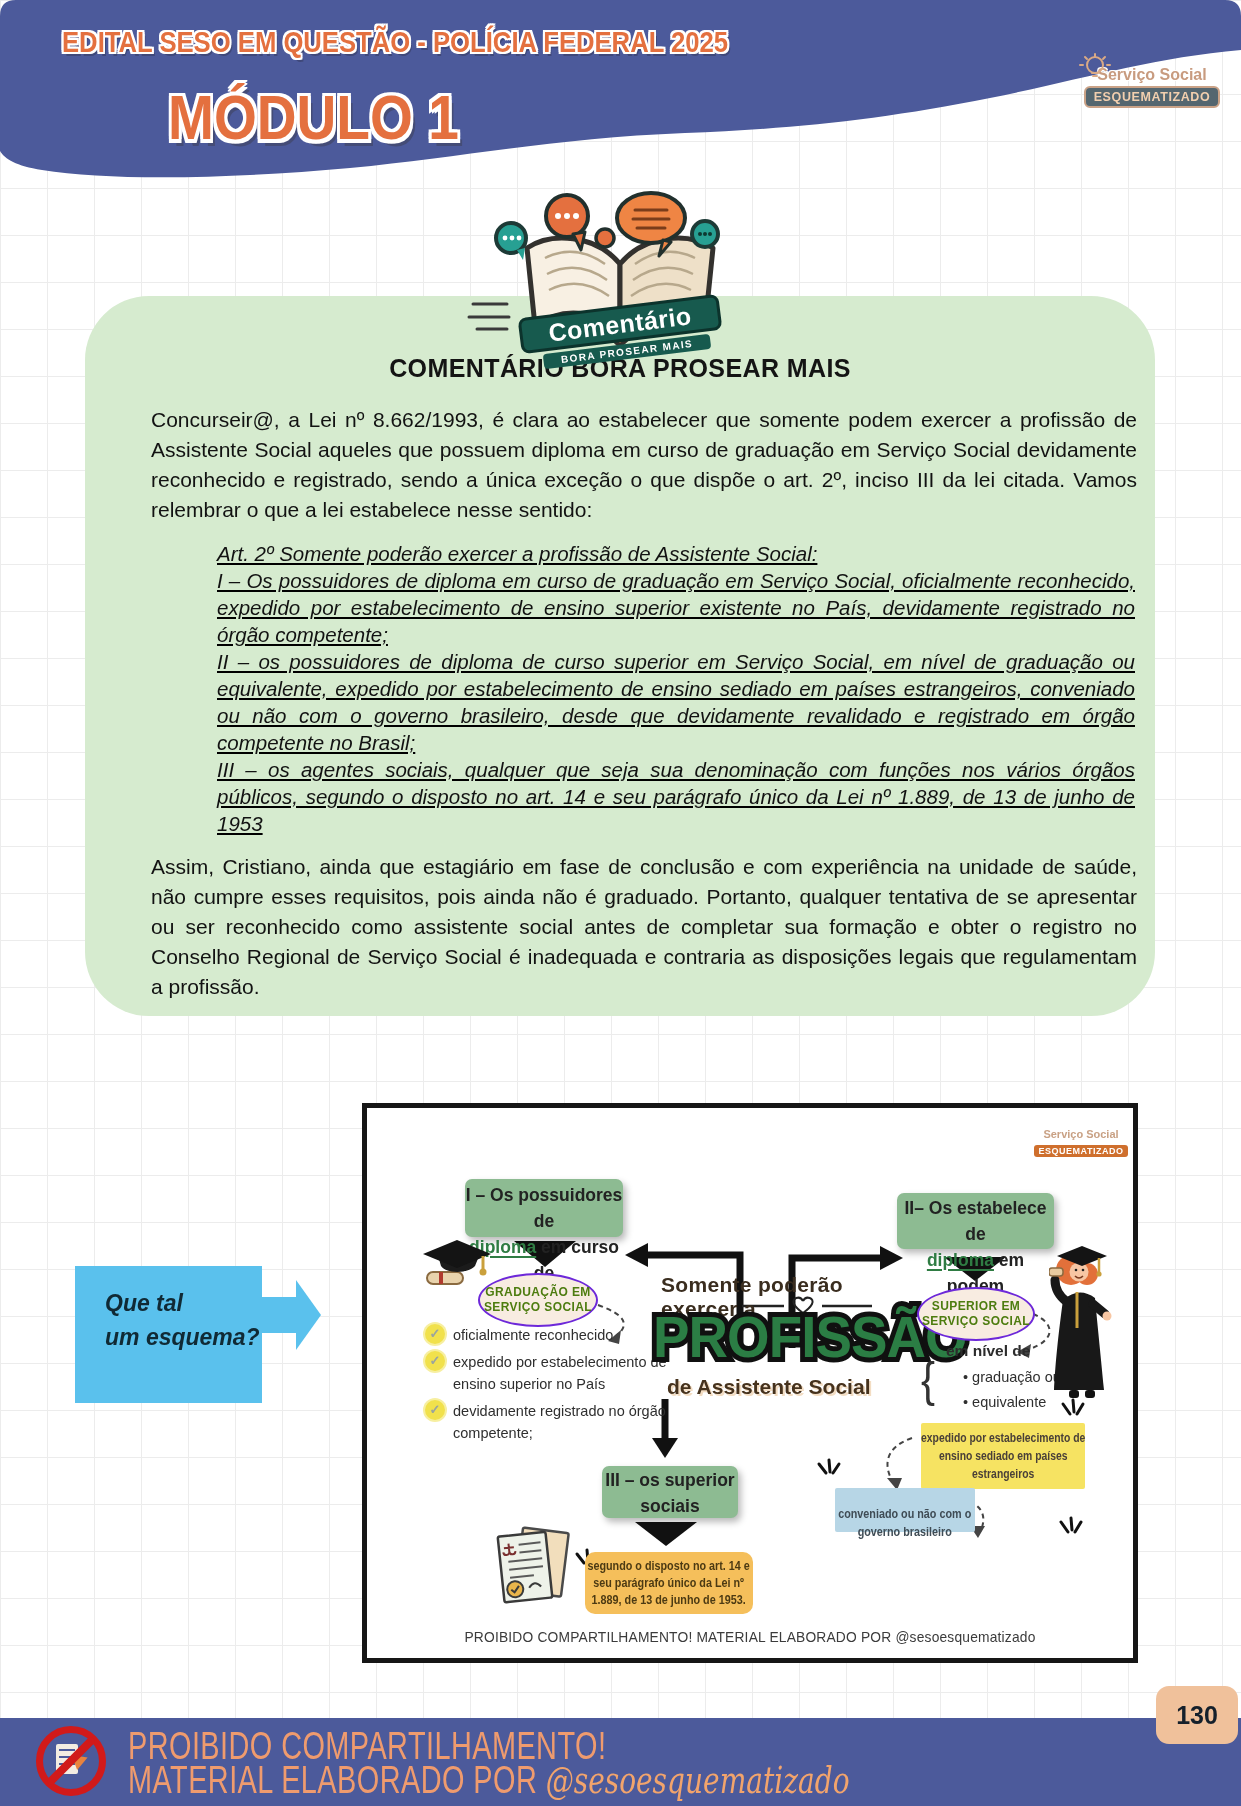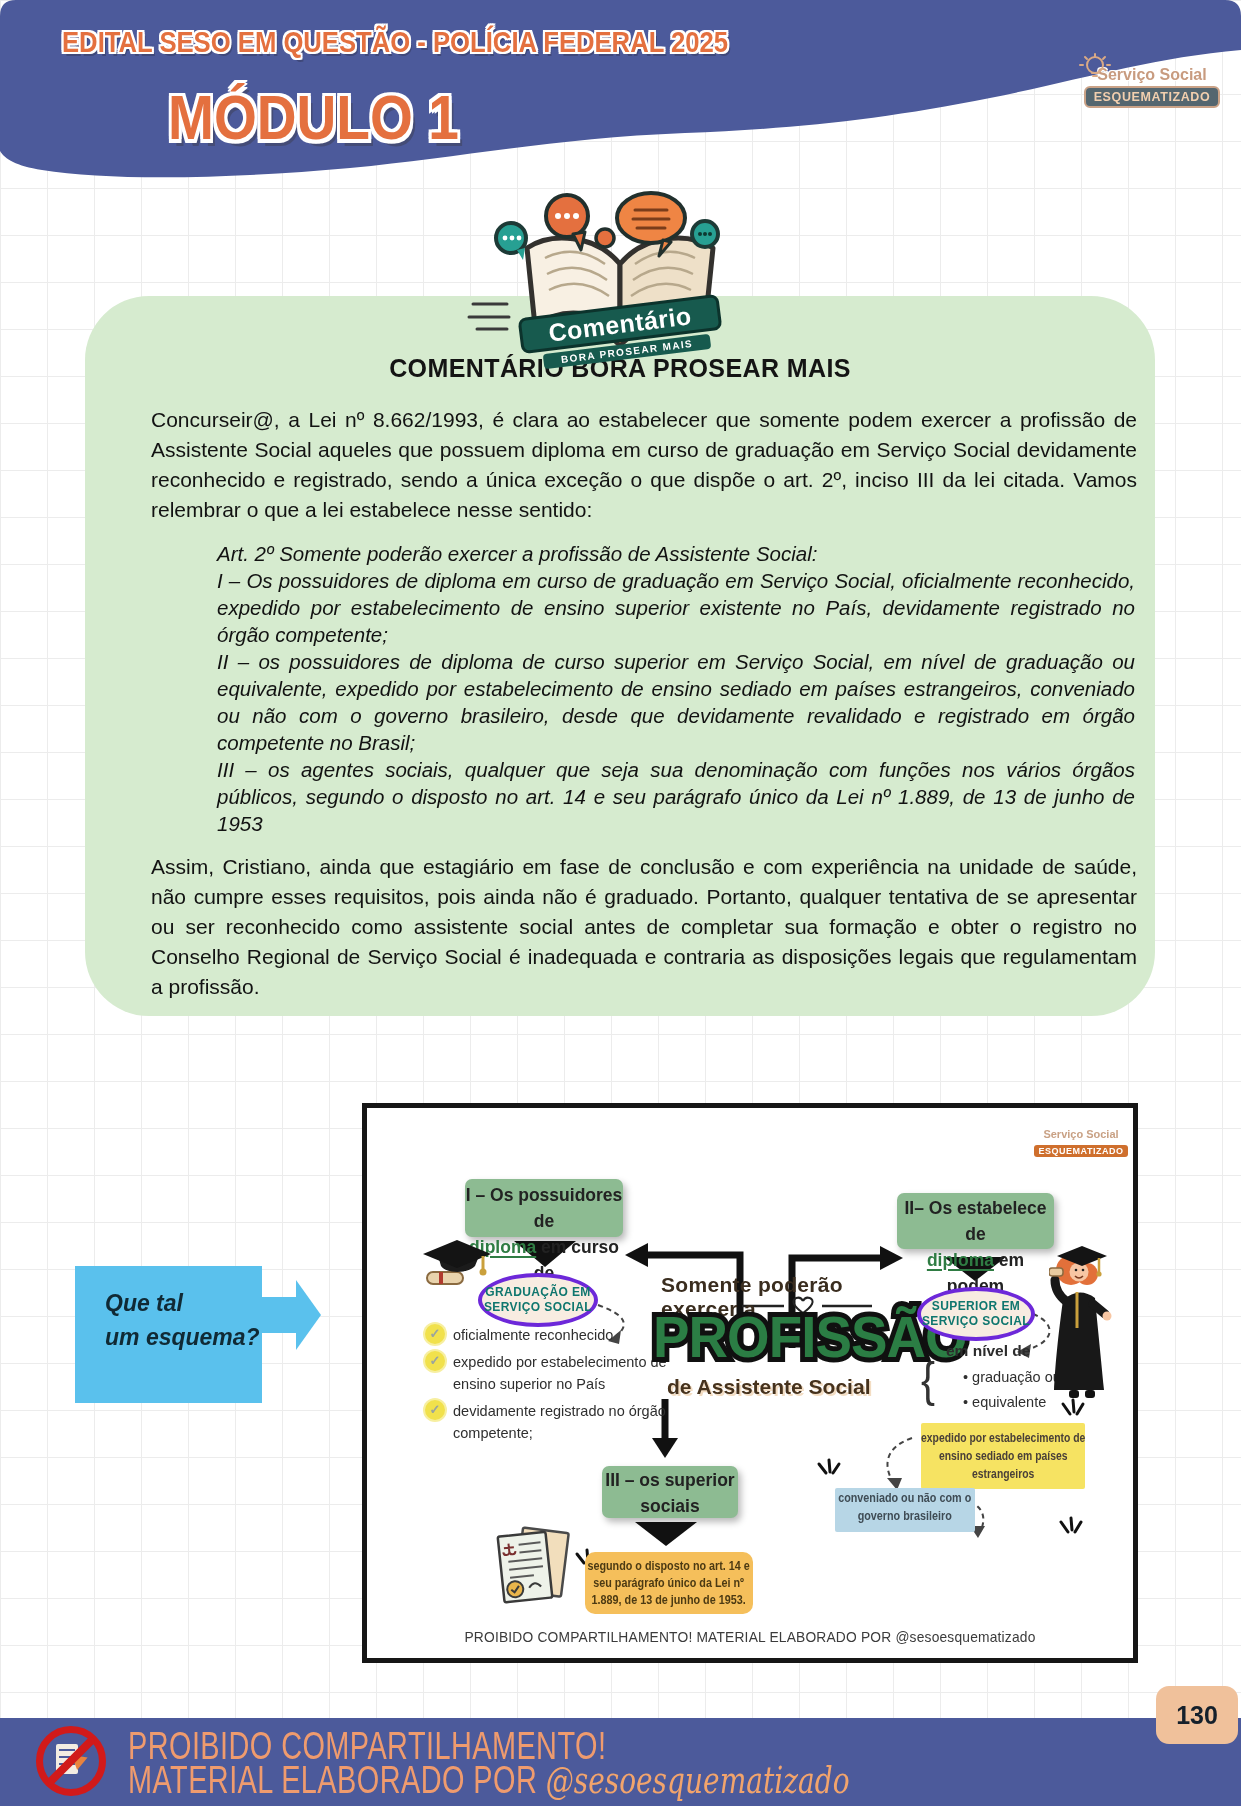--- a/index.html
+++ b/index.html
@@ -42,21 +42,21 @@
   .ribbon-sub { position:absolute; left:88px; top:158px; width:168px; background:#175a4e;
     border-radius:4px; transform:rotate(-7deg); color:#fff; font-size:10px; font-weight:700;
     letter-spacing:1.4px; text-align:center; padding:2px 0; }
   
   .panel { position:absolute; left:85px; top:296px; width:1070px; height:720px;
     background:#d6ebcf; border-radius:64px; padding:58px 18px 0 18px; overflow:hidden; }
   .panel h2 { text-align:center; font-size:25px; font-weight:800; color:#141414;
     letter-spacing:.4px; margin-bottom:22px; }
   .panel p { color:#121212;margin-left:48px; }
   .intro, .conclusion { font-size:21px; line-height:30px; text-align:justify; font-weight:500; }
-  .quote { margin:15px 2px 15px 66px; font-style:italic; }
+  .quote { margin:15px 2px 15px 66px; font-style:italic;text-decoration:underline; }
   .quote p { font-size:20.5px; line-height:27px; text-align:justify; font-weight:500; }
   
   .callout { position:absolute; left:75px; top:1266px; width:187px; height:137px;
     background:#5ac1ed; padding:20px 0 0 30px;font-style:italic; }
   .callout div { font-size:23px; font-weight:600; color:#102a35; line-height:34px; }
   .arrow-shaft { position:absolute; left:260px; top:1297px; width:36px; height:36px; background:#5ac1ed; }
   .arrow-head { position:absolute; left:296px; top:1280px; width:0; height:0;
     border-top:35px solid transparent; border-bottom:35px solid transparent; border-left:25px solid #5ac1ed; }
   
   .diagram { position:absolute; left:362px; top:1103px; width:776px; height:560px;
@@ -67,23 +67,23 @@
   .d-brand .name { font-size:11px; font-weight:700; color:#c9a184; }
   .d-brand .bdg { display:inline-block; background:#cf6f2d; color:#fff; font-size:9px;
     font-weight:700; letter-spacing:.5px; border-radius:3px; padding:1px 5px; }
   .gbox { background:#8dbb92; border-radius:7px; box-shadow:3px 4px 7px rgba(0,0,0,.28);
     text-align:center; color:#222; font-weight:600; }
   .gbox .ln { font-size:17.5px; line-height:26px; }
   .gbox .link { color:#2f7c43; text-decoration:underline; text-decoration-thickness:2px; text-underline-offset:3px; }
   .box-i { left:98px; top:71px; width:158px; height:58px; padding-top:3px; }
   .box-ii { left:530px; top:85px; width:157px; height:56px; padding-top:2px; }
   .box-iii { left:235px; top:358px; width:136px; height:52px; padding-top:1px; }
-  .oval { background:#f8ece1; border:4px solid #6d28d9; border-radius:50%;
+  .oval { background:#f8ece1; border:2px solid #6d28d9; border-radius:50%;
     display:flex; flex-direction:column; justify-content:center; text-align:center;
-    font-size:12px; letter-spacing:.4px; color:#0f766e; line-height:15px; font-weight:600; }
+    font-size:12px; letter-spacing:.4px; color:#4d7c0f; line-height:15px; font-weight:600; }
   .oval-i { left:111px; top:165px; width:120px; height:54px; }
   .oval-ii { left:550px; top:179px; width:118px; height:54px; }
   .hand { font-size:14.5px; color:#2f2f2f; }
   .checks { left:58px; top:216px; width:252px; }
   .check-row { display:flex; gap:8px; margin-bottom:5px; align-items:flex-start; }
   .check-badge { flex:0 0 auto; width:20px; height:20px; border-radius:50%; background:#f1e14c;
     color:#9aa49e; font-size:13px; font-weight:800; text-align:center; line-height:20px;
     box-shadow:0 0 0 2px #f7efa0; }
   .check-row .hand { line-height:22px; width:222px; }
   .lead1 { left:294px; top:165px; font-size:21px; font-weight:800; color:#3a2d1f; letter-spacing:.3px; }
@@ -97,21 +97,21 @@
     color:#46321d; text-shadow:2px 2px 0 #f3ddc3; white-space:nowrap; }
   .level-label { left:579px; top:234px; font-size:15.5px; font-weight:600; color:#2c2c2c; }
   .brace { left:554px; top:248px; font-size:42px; color:#333; font-weight:300; transform:scaleY(1.15); }
   .opt { left:596px; top:257px; width:110px; }
   .opt .hand { line-height:25px; }
   .note { border-radius:2px; text-align:center; overflow:visible; }
   .note .nt { width:121%; margin-left:-10.5%; transform:scaleX(.83); transform-origin:50% 0;
     color:#4a4038; font-weight:600; }
   .note-yellow { left:554px; top:315px; width:164px; height:66px; background:#f6e362; padding-top:6px; }
   .note-yellow .nt { font-size:12.5px; line-height:18px; }
-  .note-blue { left:468px; top:380px; width:140px; height:44px; background:#b7d6e6; padding-top:1px; }
+  .note-blue { left:468px; top:380px; width:140px; height:44px; background:#b7d6e6; padding-top:17px; }
   .note-blue .nt { font-size:13px; line-height:18px; color:#3f4c55; }
   .note-pink { left:577px; top:427px; width:146px; height:70px; background:#dc9f99; padding-top:6px; }
   .note-pink .nt { font-size:12.5px; line-height:19px; color:#57352f; }
   .note-orange { left:218px; top:444px; width:168px; height:62px; background:#f5bf5b;
     border-radius:10px; padding-top:5px; }
   .note-orange .nt { font-size:13px; line-height:17px; color:#4c3a13; }
   .watermark { left:0; top:520px; width:766px; text-align:center; font-size:15px; color:#3b3b3b;
     transform:scaleX(.92); font-weight:500; letter-spacing:.2px; }
   .cap-icon { left:50px; top:128px; }
   .girl-icon { left:682px; top:132px; }

